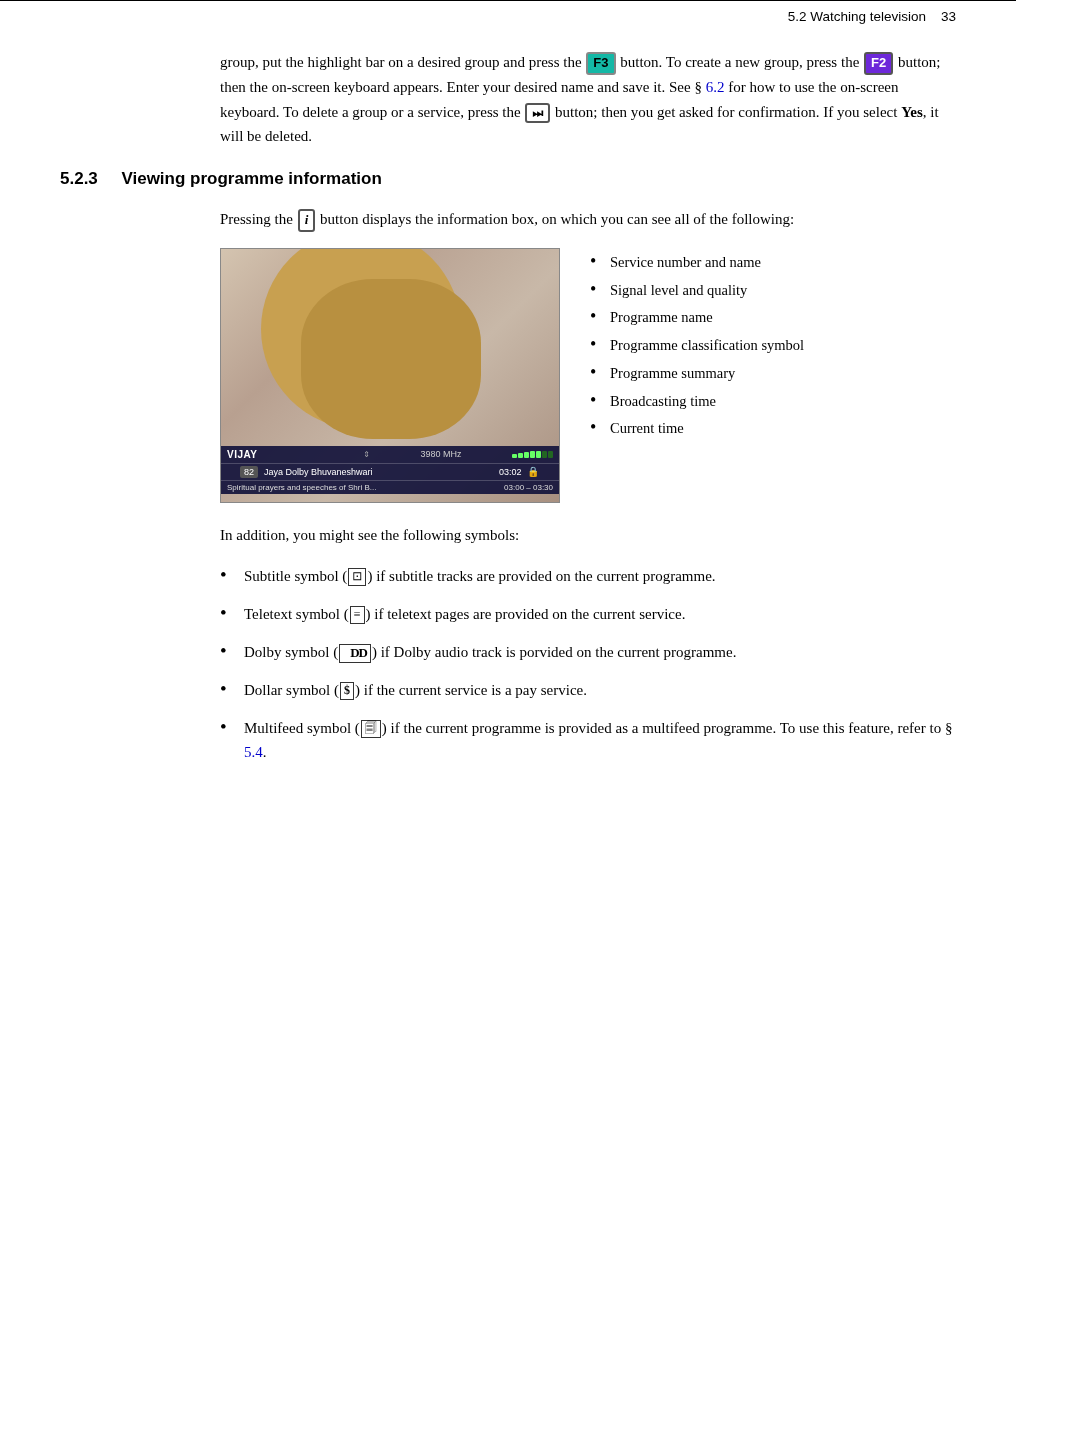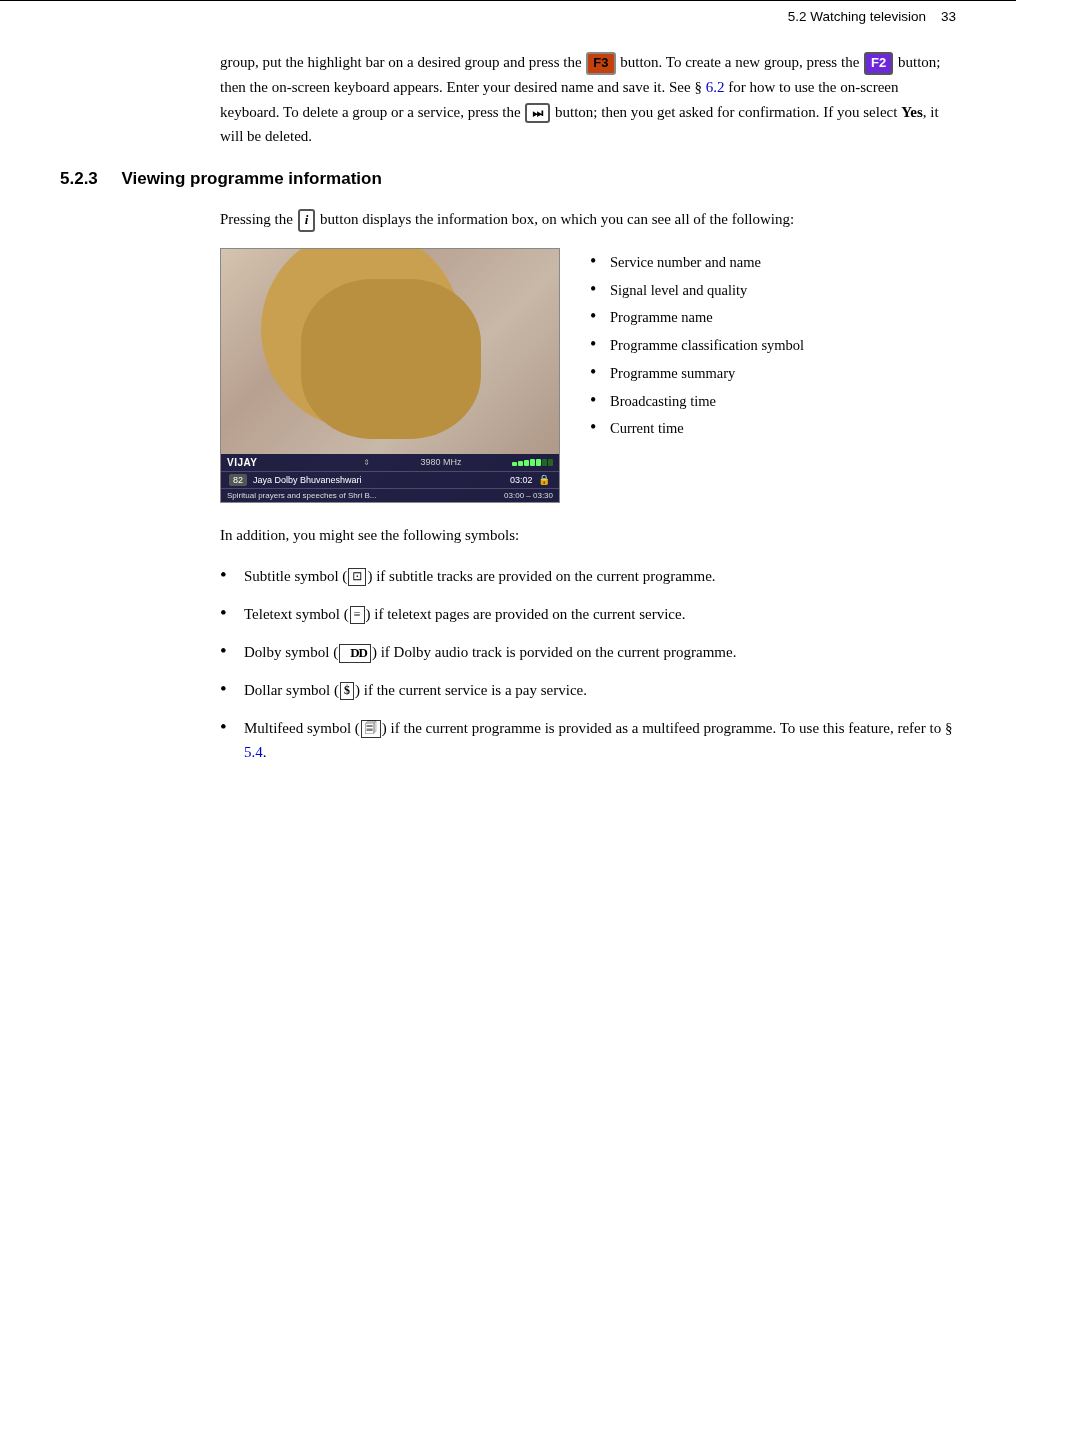--- a/index.html
+++ b/index.html
@@ -74,21 +74,21 @@
       padding: 0px 5px;
       font-family: "Helvetica Neue", Arial, sans-serif;
       font-size: 13px;
       font-weight: bold;
       line-height: 1.4;
       vertical-align: middle;
       margin: 0 1px;
     }
 
     .key-badge-yellow {
-      background: #c2410c;
+      background: #14b8a6;
       border-color: #888;
     }
 
     .key-badge-green {
       background: #6d28d9;
       color: #fff;
       border-color: #555;
     }
 
     .key-badge-plain {
@@ -154,21 +154,21 @@
       border-radius: 40%;
       top: 30px;
       left: 80px;
       width: 180px;
       height: 160px;
     }
 
     
     .info-bar {
       position: absolute;
-      bottom: 0;
+      bottom: 8px;
       left: 0;
       right: 0;
       background: rgba(20, 20, 60, 0.92);
       color: #fff;
       font-family: Arial, sans-serif;
       font-size: 9px;
     }
 
     .info-bar-top {
       display: flex;
@@ -194,21 +194,21 @@
 
     .signal-bar {
       display: flex;
       gap: 1px;
       align-items: flex-end;
     }
 
     .info-bar-middle {
       display: flex;
       align-items: center;
-      padding: 2px 8px;
+      padding: 2px 19px;
       border-bottom: 1px solid rgba(255,255,255,0.2);
     }
 
     .channel-num {
       background: #555;
       color: #fff;
       padding: 1px 4px;
       font-size: 9px;
       margin-right: 6px;
       border-radius: 2px;

